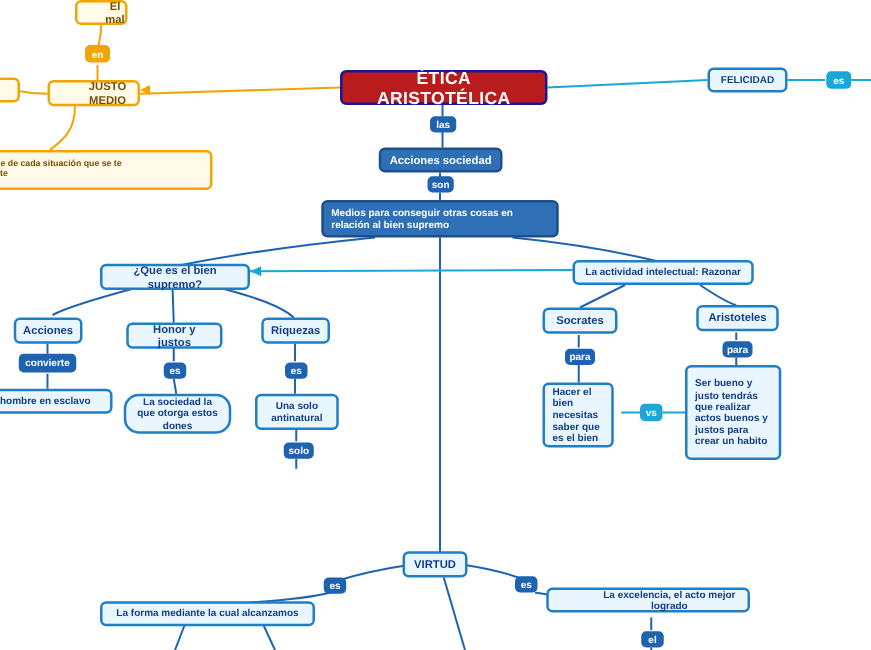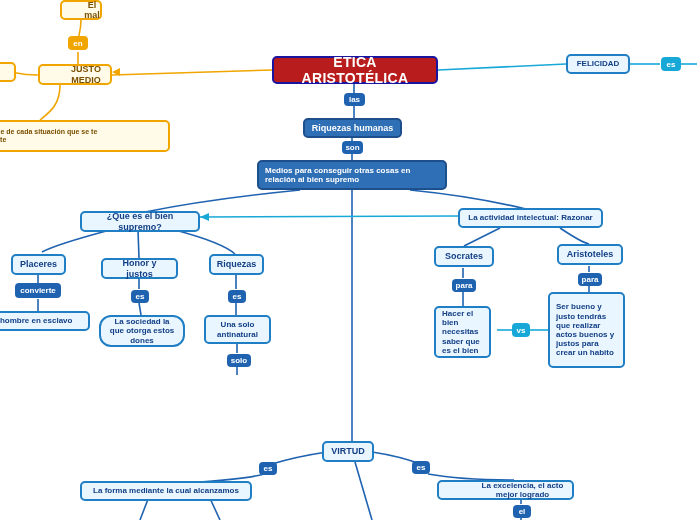--- a/index.html
+++ b/index.html
@@ -177,41 +177,41 @@
 
   <div class="lbl lbl-cyan" style="left:661px;top:57px;width:20px;height:14px;">
     <span>es</span>
   </div>
 
   <div class="lbl" style="left:344px;top:93px;width:21px;height:13px;">
     <span>las</span>
   </div>
 
   <div class="node n-fill fs9" style="left:303px;top:118px;width:99px;height:20px;">
-    <span>Riquezas humanas</span>
+    <span>Acciones sociedad</span>
   </div>
 
   <div class="lbl" style="left:342px;top:141px;width:21px;height:13px;">
     <span>son</span>
   </div>
 
   <div class="node n-fill fs8 txt-left" style="left:257px;top:160px;width:190px;height:30px;">
     <span>Medios para conseguir otras cosas en relación al bien supremo</span>
   </div>
 
   <div class="node n-blue fs9" style="left:80px;top:211px;width:120px;height:21px;">
     <span>¿Que es el bien supremo?</span>
   </div>
 
   <div class="node n-blue fs8" style="left:458px;top:208px;width:145px;height:20px;">
     <span>La actividad intelectual: Razonar</span>
   </div>
 
   <div class="node n-blue fs9" style="left:11px;top:254px;width:55px;height:21px;">
-    <span>Placeres</span>
+    <span>Acciones</span>
   </div>
 
   <div class="node n-blue fs9" style="left:101px;top:258px;width:77px;height:21px;">
     <span>Honor y justos</span>
   </div>
 
   <div class="node n-blue fs9" style="left:209px;top:254px;width:55px;height:21px;">
     <span>Riquezas</span>
   </div>
 
@@ -281,21 +281,21 @@
   </div>
 
   <div class="lbl" style="left:412px;top:461px;width:18px;height:13px;">
     <span>es</span>
   </div>
 
   <div class="node n-blue fs8" style="left:80px;top:481px;width:172px;height:20px;">
     <span>La forma mediante la cual alcanzamos</span>
   </div>
 
-  <div class="node n-blue fs8" style="left:437px;top:480px;width:137px;height:20px;padding-left:40px;">
+  <div class="node n-blue fs8" style="left:437px;top:470px;width:163px;height:20px;padding-left:40px;">
     <span>La excelencia, el acto mejor logrado</span>
   </div>
 
   <div class="lbl" style="left:513px;top:505px;width:18px;height:13px;">
     <span>el</span>
   </div>
 
 </div>
 
 </body></html>

